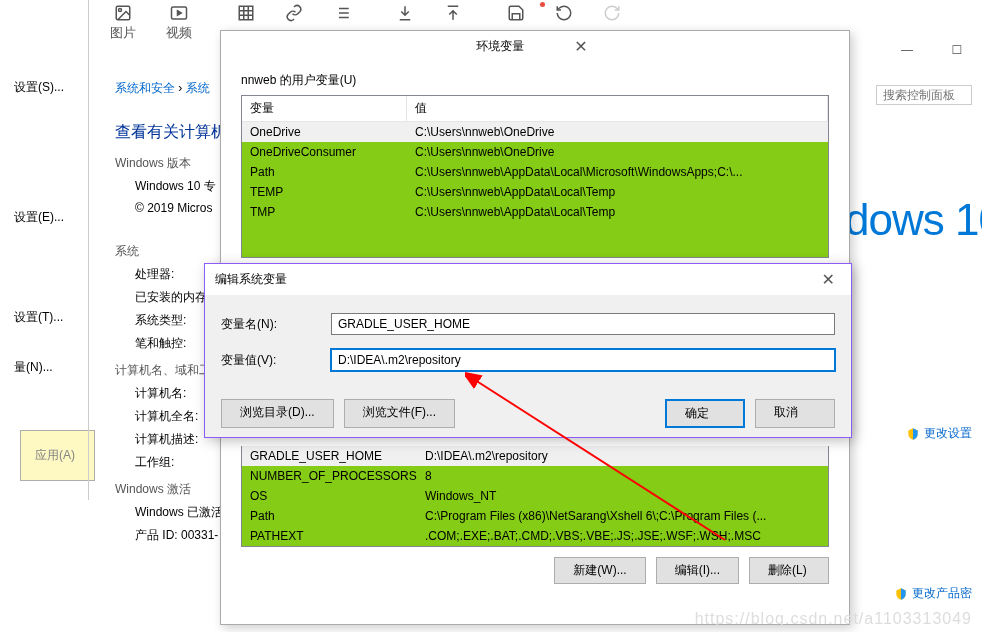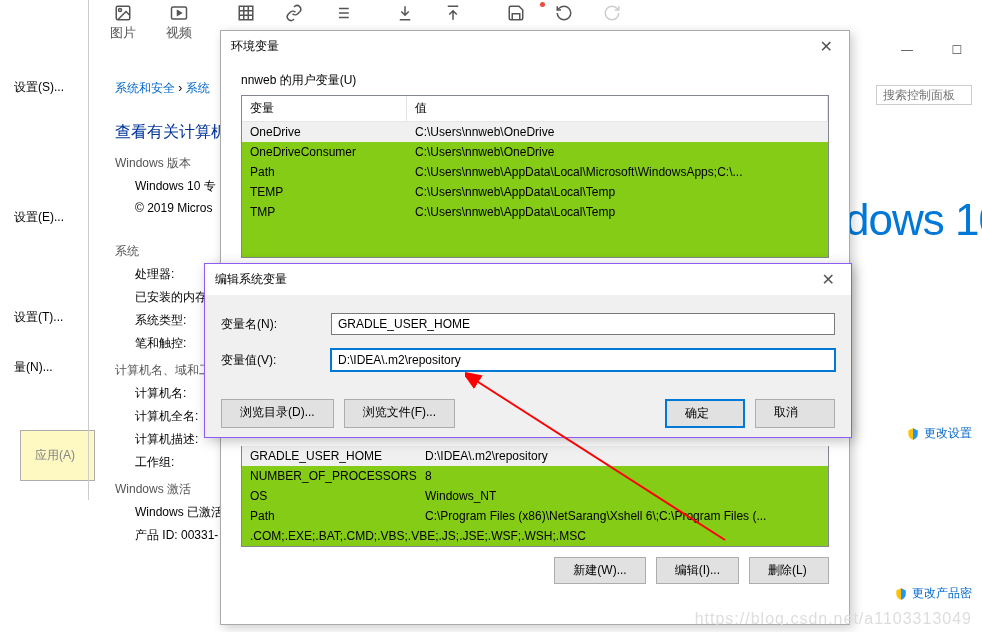--- a/index.html
+++ b/index.html
@@ -39,21 +39,21 @@
     .search-area { position: absolute; right: 10px; top: 85px; display: flex; align-items: center; gap: 4px; border: 1px solid #ccc; padding: 2px 6px; width: 96px; }
     .search-area input { border: none; outline: none; width: 80px; font-size: 12px; }
     
     
     .change-link { position: absolute; right: 10px; top: 425px; color: #0066cc; display: flex; align-items: center; gap: 4px; }
     .change-link2 { position: absolute; right: 10px; top: 585px; color: #0066cc; display: flex; align-items: center; gap: 4px; }
     .shield { width: 14px; height: 14px; }
     
     
     .dialog-env { position: absolute; left: 220px; top: 30px; width: 630px; height: 595px; background: #fff; border: 1px solid #aaa; box-shadow: 3px 3px 10px rgba(0,0,0,0.2); }
-    .dialog-title { padding: 6px 10px; display: flex; justify-content: space-between; align-items: center; gap: 44px; }
+    .dialog-title { padding: 6px 10px; display: flex; justify-content: center; align-items: center; gap: 44px; }
     .dialog-close { font-size: 16px; color: #555; padding: 0 6px; cursor: pointer; }
     .dialog-body { padding: 10px 20px; }
     .section-title { margin-bottom: 6px; }
     
     .var-table { width: 100%; border: 1px solid #828790; background: #84cc16; margin-bottom: 10px; }
     .var-table-header { display: flex; background: #fff; border-bottom: 1px solid #e5e5e5; }
     .var-table-header > div { padding: 4px 8px; border-right: 1px solid #e5e5e5; }
     .vth-name { width: 165px; }
     .vth-value { flex: 1; }
     .var-row { display: flex; }
@@ -277,20 +277,21 @@
           </div>
         <div class="var-row">
             <div class="vr-name" style="width:175px">OS</div>
             <div class="vr-value">Windows_NT</div>
           </div>
         <div class="var-row">
             <div class="vr-name" style="width:175px">Path</div>
             <div class="vr-value">C:\Program Files (x86)\NetSarang\Xshell 6\;C:\Program Files (...</div>
           </div>
         <div class="var-row">
+            <div class="vr-name" style="width:175px">PATHEXT</div>
             <div class="vr-value">.COM;.EXE;.BAT;.CMD;.VBS;.VBE;.JS;.JSE;.WSF;.WSH;.MSC</div>
           </div>
       </div>
     </div>
     <div class="btn-row">
       <div class="btn">新建(W)...</div>
       <div class="btn">编辑(I)...</div>
       <div class="btn">删除(L)</div>
     </div>
   </div>

